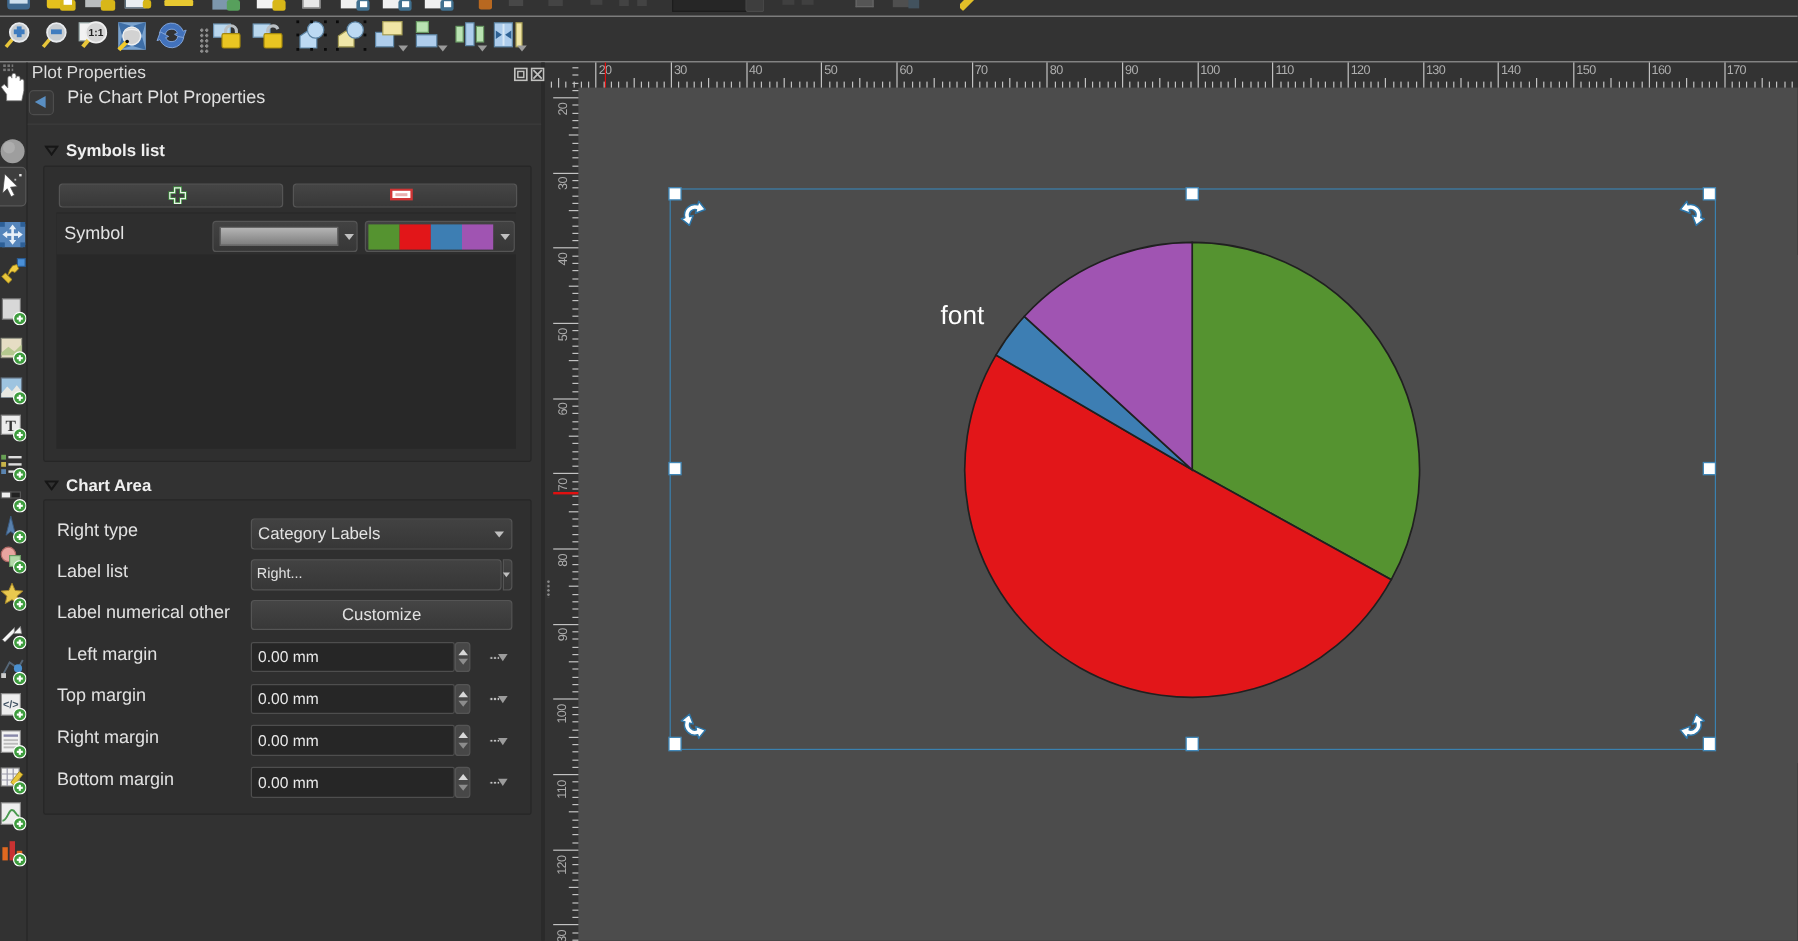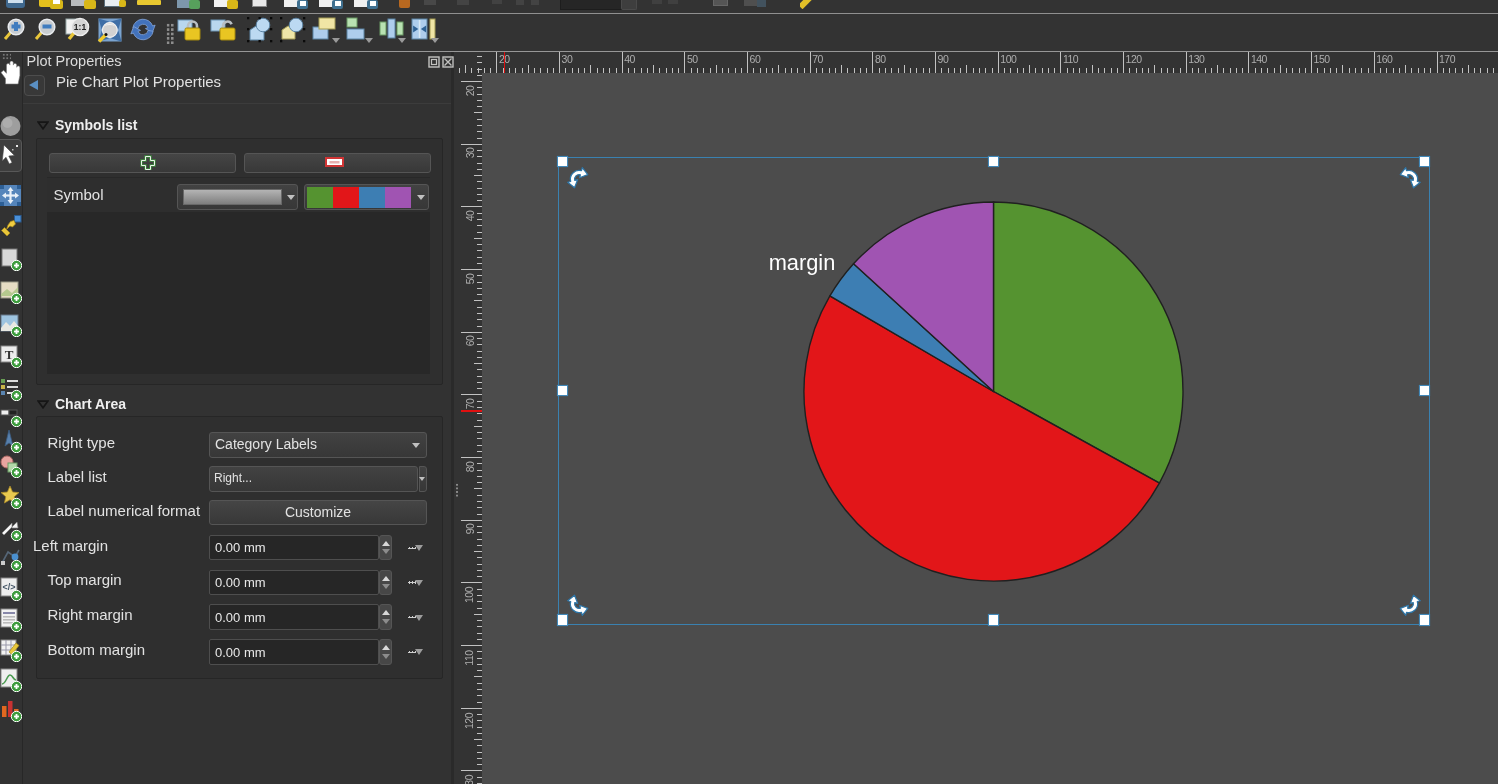--- a/index.html
+++ b/index.html
@@ -344,22 +344,22 @@
 <div class="abs" style="left:358.9px;top:186.5px;width:26.2px;height:21px;background:#3d7eb3"></div>
 <div class="abs" style="left:385.1px;top:186.5px;width:26.2px;height:21px;background:#a054b2"></div>
 <div class="abs caret" style="left:417px;top:194.5px"></div>
 <svg class="abs" style="left:36.5px;top:400.0px" width="12" height="9" viewBox="0 0 12 9">
       <path d="M1.2 1.2 h9.6 l-4.8 6.6 z" fill="none" stroke="#161616" stroke-width="1.7"></path>
     </svg>
 <div class="abs lbl" style="left:55px;top:396.5px;font-weight:bold;font-size:14px;line-height:14px;color:#efefef">Chart Area</div>
 <div class="abs" style="left:35.5px;top:415.5px;width:407px;height:263px;background:#2f2f2f;border:1px solid #262626;border-radius:2px"></div>
 <div class="abs lbl" style="left:47.5px;top:434.8px">Right type</div>
 <div class="abs lbl" style="left:47.5px;top:469.3px">Label list</div>
-<div class="abs lbl" style="left:47.5px;top:503.3px">Label numerical format</div>
-<div class="abs lbl" style="left:33px;top:537.8px">Left margin</div>
+<div class="abs lbl" style="left:47.5px;top:503.3px">Label numerical other</div>
+<div class="abs lbl" style="left:56px;top:537.8px">Left margin</div>
 <div class="abs lbl" style="left:47.5px;top:572.3px">Top margin</div>
 <div class="abs lbl" style="left:47.5px;top:607.3px">Right margin</div>
 <div class="abs lbl" style="left:47.5px;top:641.8px">Bottom margin</div>
 <div class="abs combo" style="left:209px;top:431.5px;width:218px;height:26px"></div>
 <div class="abs lbl" style="left:215px;top:437px;font-size:14px">Category Labels</div>
 <div class="abs caret" style="left:412px;top:442.5px"></div>
 <div class="abs combo" style="left:209px;top:466px;width:208.5px;height:26px"></div>
 <div class="abs lbl" style="left:214px;top:470.8px;font-size:12px">Right...</div>
 <div class="abs combo" style="left:418.5px;top:466px;width:8.5px;height:26px;border-radius:0 3px 3px 0"></div>
 <div class="abs" style="left:419px;top:476.5px;width:0;height:0;border-left:3.8px solid transparent;border-right:3.8px solid transparent;border-top:4.5px solid #c0c0c0"></div>
@@ -706,21 +706,21 @@
     <div class="vnum" style="left:458.0px;top:777.4px;width:22px;text-align:center">130</div>
     <div class="tick" style="left:476.5px;top:776.7px;width:5.5px;height:1.1px"></div>
     <div class="tick" style="left:476.5px;top:783.0px;width:5.5px;height:1.1px"></div>
 <div class="abs" style="left:461px;top:410.3px;width:21px;height:2px;background:#e01010"></div>
 <svg class="abs" style="left:801.8px;top:199.8px" width="383" height="383" viewBox="801.8 199.8 383 383">
       <path d="M993.3 391.3 L993.30 201.80 A189.5 189.5 0 0 1 1159.20 482.88 Z" fill="#559330" stroke="#202020" stroke-width="1.4"></path>
       <path d="M993.3 391.3 L1159.20 482.88 A189.5 189.5 0 1 1 829.69 295.69 Z" fill="#e21619" stroke="#202020" stroke-width="1.4"></path>
       <path d="M993.3 391.3 L829.69 295.69 A189.5 189.5 0 0 1 853.36 263.52 Z" fill="#3d7eb3" stroke="#202020" stroke-width="1.4"></path>
       <path d="M993.3 391.3 L853.36 263.52 A189.5 189.5 0 0 1 993.30 201.80 Z" fill="#a054b2" stroke="#202020" stroke-width="1.4"></path>
     </svg>
-<div class="abs" style="left:702px;top:250.1px;width:200px;text-align:center;color:#ffffff;font-size:21.8px">margin</div>
+<div class="abs" style="left:702px;top:250.1px;width:200px;text-align:center;color:#ffffff;font-size:21.8px">font</div>
 <div class="abs" style="left:557.5px;top:156.7px;width:872.3px;height:468.59999999999997px;border:1.5px solid #3a81b0"></div>
 <div class="handle" style="left:557.5px;top:156.7px"></div>
 <div class="handle" style="left:988.6px;top:156.7px"></div>
 <div class="handle" style="left:1419.8px;top:156.7px"></div>
 <div class="handle" style="left:557.5px;top:386.0px"></div>
 <div class="handle" style="left:1419.8px;top:386.0px"></div>
 <div class="handle" style="left:557.5px;top:615.3px"></div>
 <div class="handle" style="left:988.6px;top:615.3px"></div>
 <div class="handle" style="left:1419.8px;top:615.3px"></div>
 <svg class="abs" style="left:565.5px;top:165.5px;transform:rotate(-45deg)" width="23" height="23" viewBox="0 0 24 24">

